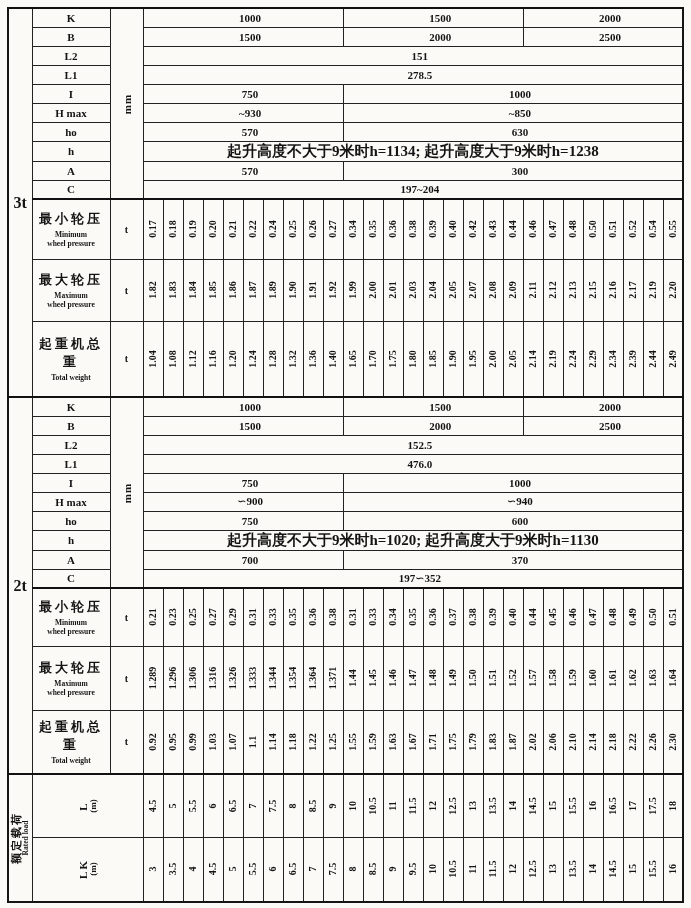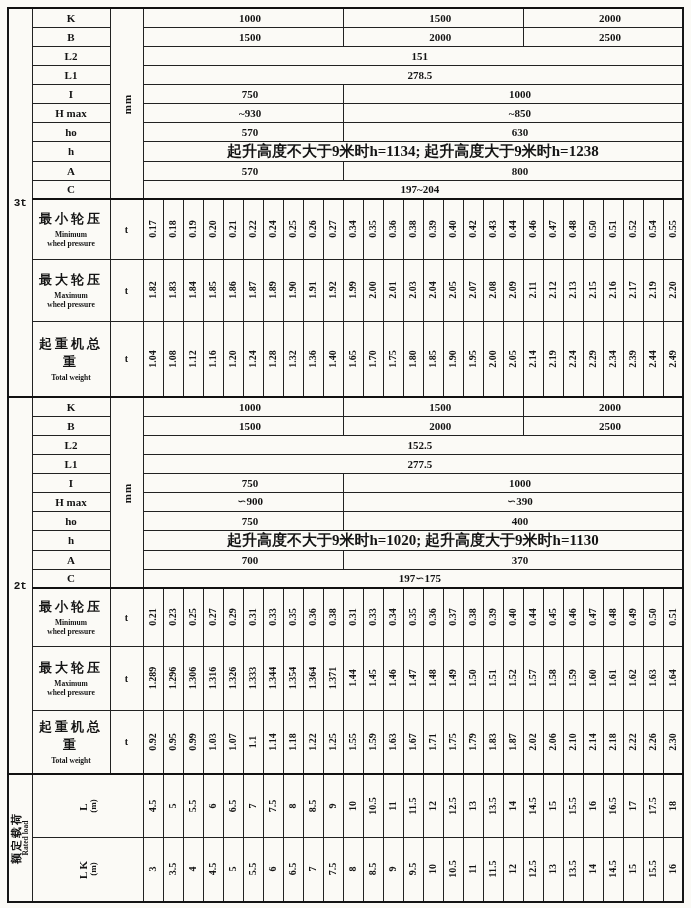--- a/index.html
+++ b/index.html
@@ -2,21 +2,21 @@
 <html><head>
 <meta charset="utf-8">
 <style>
   html,body{margin:0;padding:0;background:#e9e7e1;}
   .paper{width:691px;height:908px;background:#fbfaf6;box-sizing:border-box;padding:7px 7px;position:relative;}
   table{border-collapse:collapse;table-layout:fixed;width:677px;border:2px solid #151515;
         font-family:"Liberation Serif","DejaVu Serif",serif;font-weight:bold;color:#141414;}
   td{border:1px solid #222;padding:0;text-align:center;vertical-align:middle;position:relative;overflow:visible;}
   tr.sec-top td{border-top:2px solid #111;}
   tr.thick-top td{border-top:2px solid #111;}
-  .cap{font-size:11px;font-family:Liberation Mono, monospace;}
+  .cap{font-size:16px;}
   .dimlab{font-size:11px;}
   .dimval{font-size:11px;padding-left:14px;}
   .htext{font-size:15px;letter-spacing:0px;}
   .unit-t{font-size:10px;font-style:normal;}
   .plab .cn{font-size:13px;letter-spacing:3px;font-family:"Liberation Serif","DejaVu Serif",serif;}
   .plab .en{font-size:7.5px;line-height:1.25;white-space:pre-line;margin-top:2px;}
   .vrot{position:absolute;left:50%;top:50%;transform:translate(-50%,-50%) rotate(-90deg);
         white-space:nowrap;font-size:10px;line-height:1;}
   .vrot.big{font-size:11px;letter-spacing:1px;}
   .vgrp{position:absolute;left:50%;top:50%;transform:translate(-50%,-50%) rotate(-90deg);
@@ -103,21 +103,21 @@
           <td class="dimval" colspan="10">570</td>
           <td class="dimval" colspan="17">630</td>
         </tr>
         <tr style="height:19px">
           <td class="dimlab">h</td>
           <td class="htext" colspan="27">起升高度不大于9米时h=1134; 起升高度大于9米时h=1238</td>
         </tr>
         <tr style="height:19px">
           <td class="dimlab">A</td>
           <td class="dimval" colspan="10">570</td>
-          <td class="dimval" colspan="17">800</td>
+          <td class="dimval" colspan="17">300</td>
         </tr>
         <tr style="height:19px">
           <td class="dimlab">C</td>
           <td class="dimval" colspan="27">197~204</td>
         </tr>
         <tr style="height:60px" class="thick-top">
           <td class="plab">
             <div class="cn">最小轮压</div>
             <div class="en">Minimum
 wheel pressure</div>
@@ -397,49 +397,49 @@
           <td class="dimval" colspan="10">1500</td>
           <td class="dimval" colspan="9">2000</td>
           <td class="dimval" colspan="8">2500</td>
         </tr>
         <tr style="height:19px">
           <td class="dimlab">L2</td>
           <td class="dimval" colspan="27">152.5</td>
         </tr>
         <tr style="height:19px">
           <td class="dimlab">L1</td>
-          <td class="dimval" colspan="27">277.5</td>
+          <td class="dimval" colspan="27">476.0</td>
         </tr>
         <tr style="height:19px">
           <td class="dimlab">I</td>
           <td class="dimval" colspan="10">750</td>
           <td class="dimval" colspan="17">1000</td>
         </tr>
         <tr style="height:19px">
           <td class="dimlab">H max</td>
           <td class="dimval" colspan="10">∽900</td>
-          <td class="dimval" colspan="17">∽390</td>
+          <td class="dimval" colspan="17">∽940</td>
         </tr>
         <tr style="height:19px">
           <td class="dimlab">ho</td>
           <td class="dimval" colspan="10">750</td>
-          <td class="dimval" colspan="17">400</td>
+          <td class="dimval" colspan="17">600</td>
         </tr>
         <tr style="height:19px">
           <td class="dimlab">h</td>
           <td class="htext" colspan="27">起升高度不大于9米时h=1020; 起升高度大于9米时h=1130</td>
         </tr>
         <tr style="height:19px">
           <td class="dimlab">A</td>
           <td class="dimval" colspan="10">700</td>
           <td class="dimval" colspan="17">370</td>
         </tr>
         <tr style="height:19px">
           <td class="dimlab">C</td>
-          <td class="dimval" colspan="27">197∽175</td>
+          <td class="dimval" colspan="27">197∽352</td>
         </tr>
         <tr style="height:58px" class="thick-top">
           <td class="plab">
             <div class="cn">最小轮压</div>
             <div class="en">Minimum
 wheel pressure</div>
           </td>
           <td class="unit-t">t</td>
           <td>
             <span class="vrot">0.21</span>

